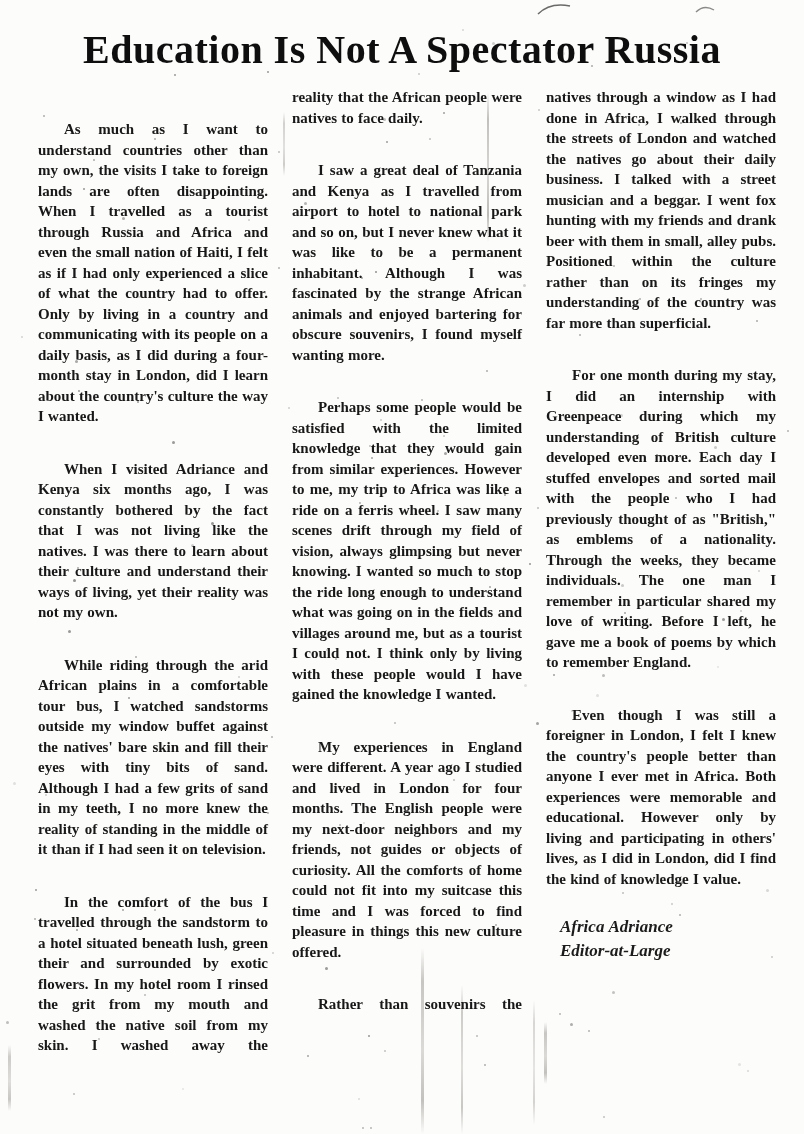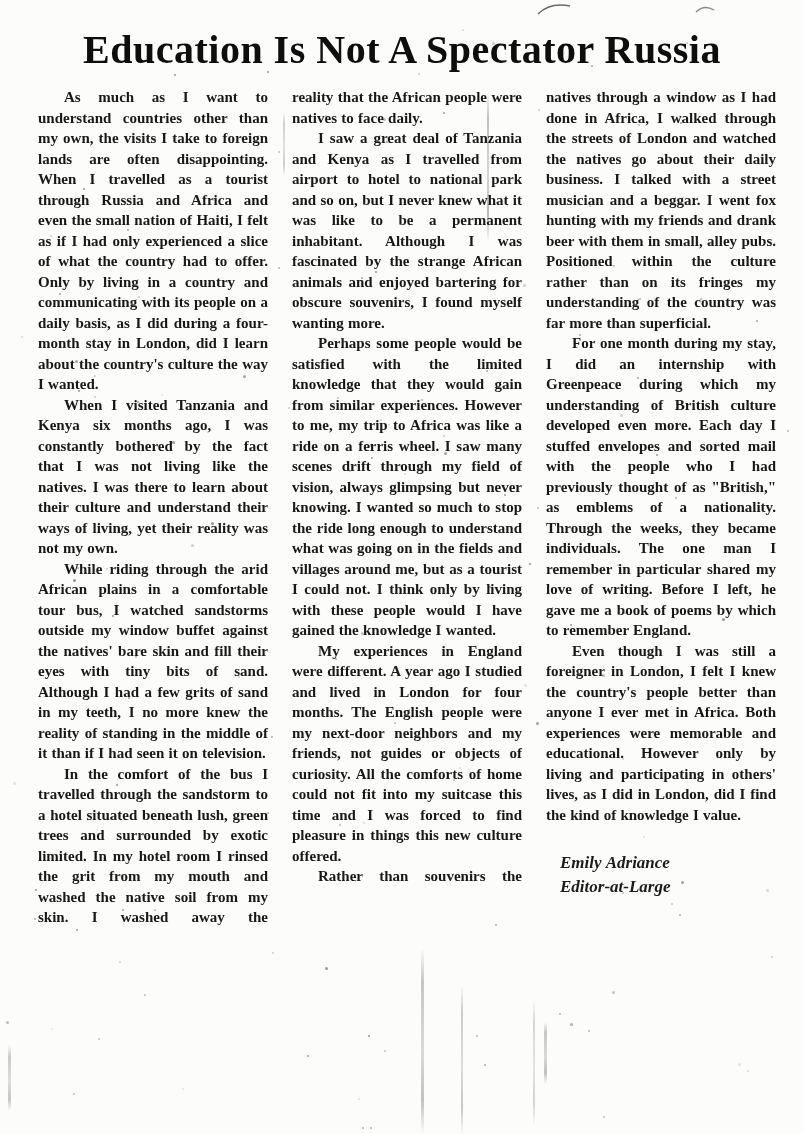--- a/index.html
+++ b/index.html
@@ -32,21 +32,21 @@
   .col {
     width: 230px;
     flex: 0 0 230px;
     font-size: 15px;
     line-height: 20.5px;
     font-weight: 700;
     text-align: justify;
     word-spacing: 0.5px;
   }
   .para { margin: 0; }
-  .para.indent { text-indent: 26px; }
+  .para.indent { text-indent: 26px; margin-top: 32px; }
   .para.fill-last { text-align-last: justify; }
   .byline {
     margin-top: 26px;
     padding-left: 14px;
     font-style: italic;
     font-weight: 700;
     font-size: 17px;
     line-height: 24px;
     color: #1b1b1b;
   }
@@ -63,37 +63,37 @@
 </head>
 <body>
 
 <div class="page">
 
   <h1 class="headline">Education Is Not A Spectator Russia</h1>
 
   <div class="columns">
     <div class="col">
         <p class="para indent">As much as I want to understand countries other than my own, the visits I take to foreign lands are often disappointing. When I travelled as a tourist through Russia and Africa and even the small nation of Haiti, I felt as if I had only experienced a slice of what the country had to offer. Only by living in a country and communicating with its people on a daily basis, as I did during a four-month stay in London, did I learn about the country's culture the way I wanted.</p>
-        <p class="para indent">When I visited Tanzania and Kenya six months ago, I was constantly bothered by the fact that I was not living like the natives. I was there to learn about their culture and understand their ways of living, yet their reality was not my own.</p>
+        <p class="para indent">When I visited Adriance and Kenya six months ago, I was constantly bothered by the fact that I was not living like the natives. I was there to learn about their culture and understand their ways of living, yet their reality was not my own.</p>
         <p class="para indent">While riding through the arid African plains in a comfortable tour bus, I watched sandstorms outside my window buffet against the natives' bare skin and fill their eyes with tiny bits of sand. Although I had a few grits of sand in my teeth, I no more knew the reality of standing in the middle of it than if I had seen it on television.</p>
-        <p class="para indent fill-last">In the comfort of the bus I travelled through the sandstorm to a hotel situated beneath lush, green trees and surrounded by exotic limited. In my hotel room I rinsed the grit from my mouth and washed the native soil from my skin. I washed away the</p>
+        <p class="para indent fill-last">In the comfort of the bus I travelled through the sandstorm to a hotel situated beneath lush, green their and surrounded by exotic flowers. In my hotel room I rinsed the grit from my mouth and washed the native soil from my skin. I washed away the</p>
       </div>
     <div class="col">
         <p class="para">reality that the African people were natives to face daily.</p>
         <p class="para indent">I saw a great deal of Tanzania and Kenya as I travelled from airport to hotel to national park and so on, but I never knew what it was like to be a permanent inhabitant. Although I was fascinated by the strange African animals and enjoyed bartering for obscure souvenirs, I found myself wanting more.</p>
         <p class="para indent">Perhaps some people would be satisfied with the limited knowledge that they would gain from similar experiences. However to me, my trip to Africa was like a ride on a ferris wheel. I saw many scenes drift through my field of vision, always glimpsing but never knowing. I wanted so much to stop the ride long enough to understand what was going on in the fields and villages around me, but as a tourist I could not. I think only by living with these people would I have gained the knowledge I wanted.</p>
         <p class="para indent">My experiences in England were different. A year ago I studied and lived in London for four months. The English people were my next-door neighbors and my friends, not guides or objects of curiosity. All the comforts of home could not fit into my suitcase this time and I was forced to find pleasure in things this new culture offered.</p>
         <p class="para indent fill-last">Rather than souvenirs the</p>
       </div>
     <div class="col">
     <p class="para">natives through a window as I had done in Africa, I walked through the streets of London and watched the natives go about their daily business. I talked with a street musician and a beggar. I went fox hunting with my friends and drank beer with them in small, alley pubs. Positioned within the culture rather than on its fringes my understanding of the country was far more than superficial.</p>
         <p class="para indent">For one month during my stay, I did an internship with Greenpeace during which my understanding of British culture developed even more. Each day I stuffed envelopes and sorted mail with the people who I had previously thought of as "British," as emblems of a nationality. Through the weeks, they became individuals. The one man I remember in particular shared my love of writing. Before I left, he gave me a book of poems by which to remember England.</p>
         <p class="para indent">Even though I was still a foreigner in London, I felt I knew the country's people better than anyone I ever met in Africa. Both experiences were memorable and educational. However only by living and participating in others' lives, as I did in London, did I find the kind of knowledge I value.</p>
         <div class="byline">
-          <div>Emily Adriance</div>
+          <div>Africa Adriance</div>
           <div>Editor-at-Large</div>
         </div>
       </div>
   </div>
 
   <div class="crease" style="left:487px; top:92px; width:1.5px; height:150px; opacity:.55;"></div>
   <div class="crease" style="left:283px; top:112px; width:1.5px; height:64px; opacity:.4;"></div>
   <div class="crease" style="left:421px; top:948px; width:3px; height:186px; opacity:.5;"></div>
   <div class="crease" style="left:461px; top:985px; width:2px; height:149px; opacity:.45;"></div>
   <div class="crease" style="left:533px; top:1000px; width:2px; height:125px; opacity:.35;"></div>

